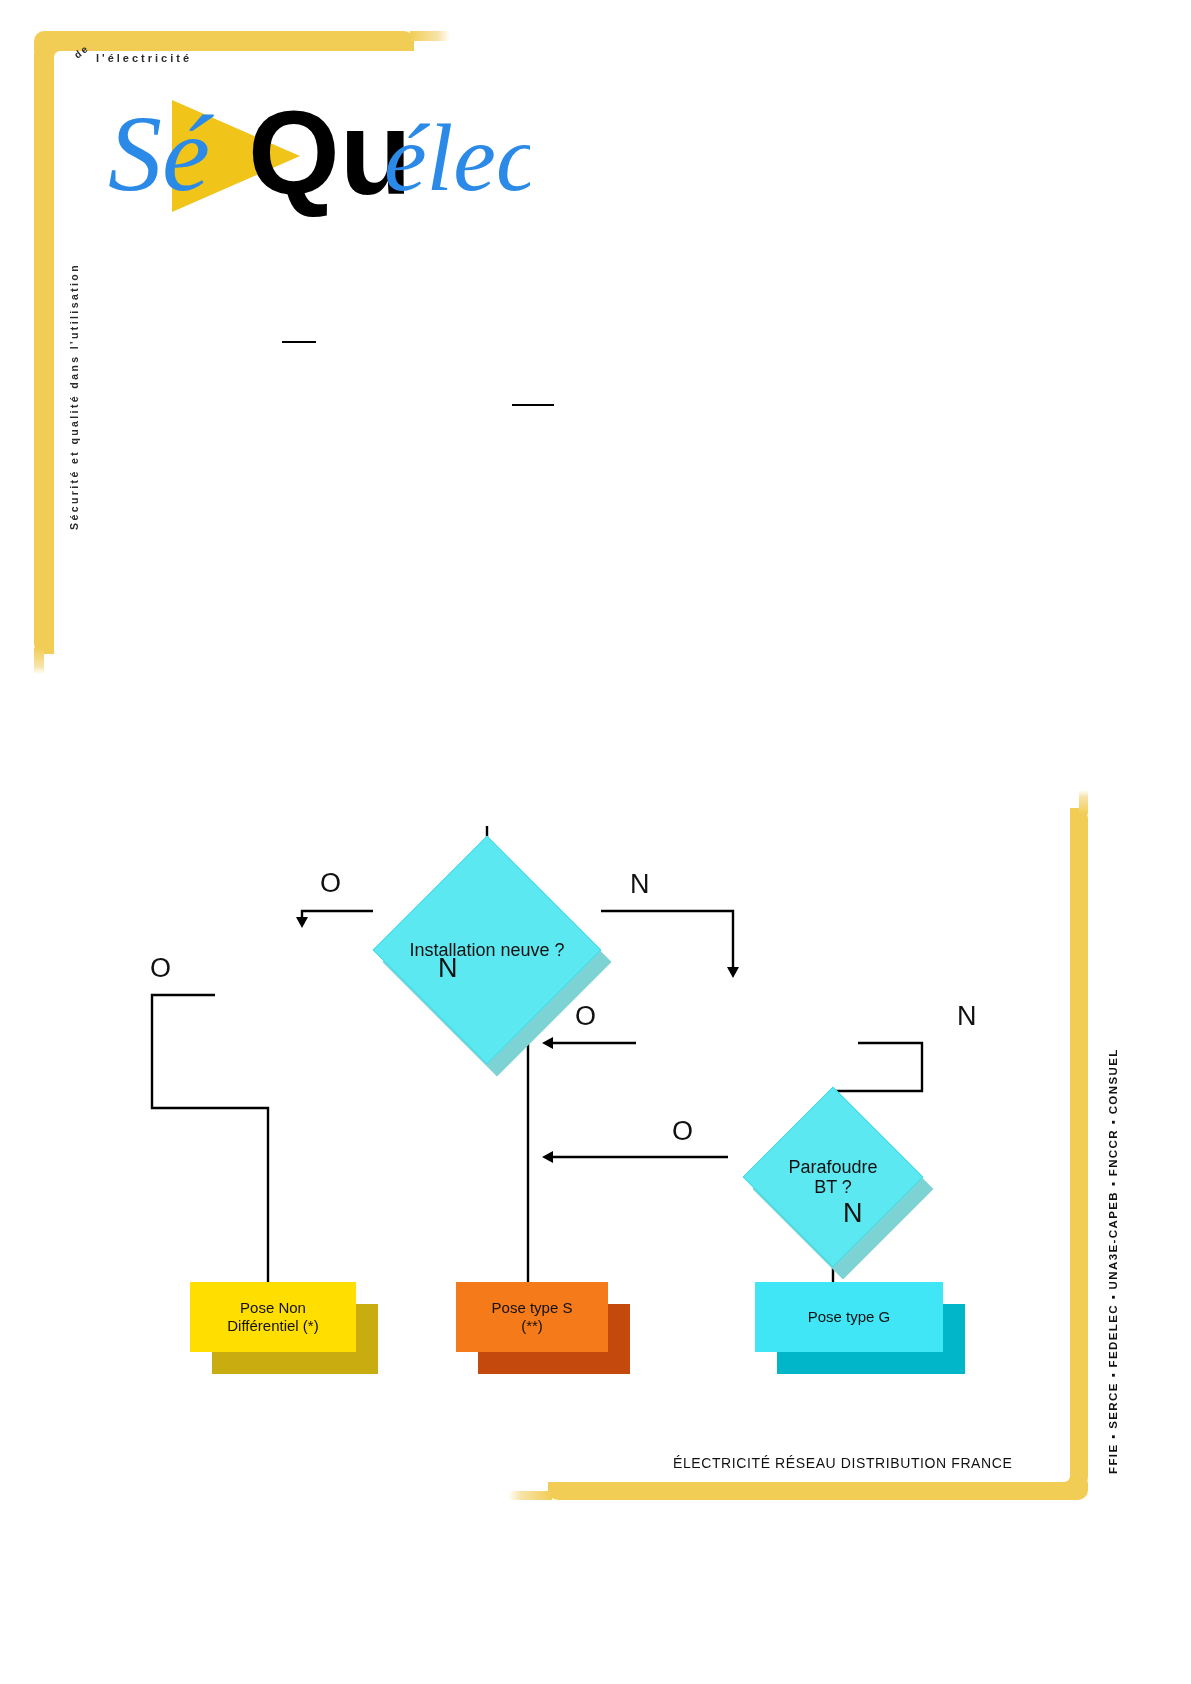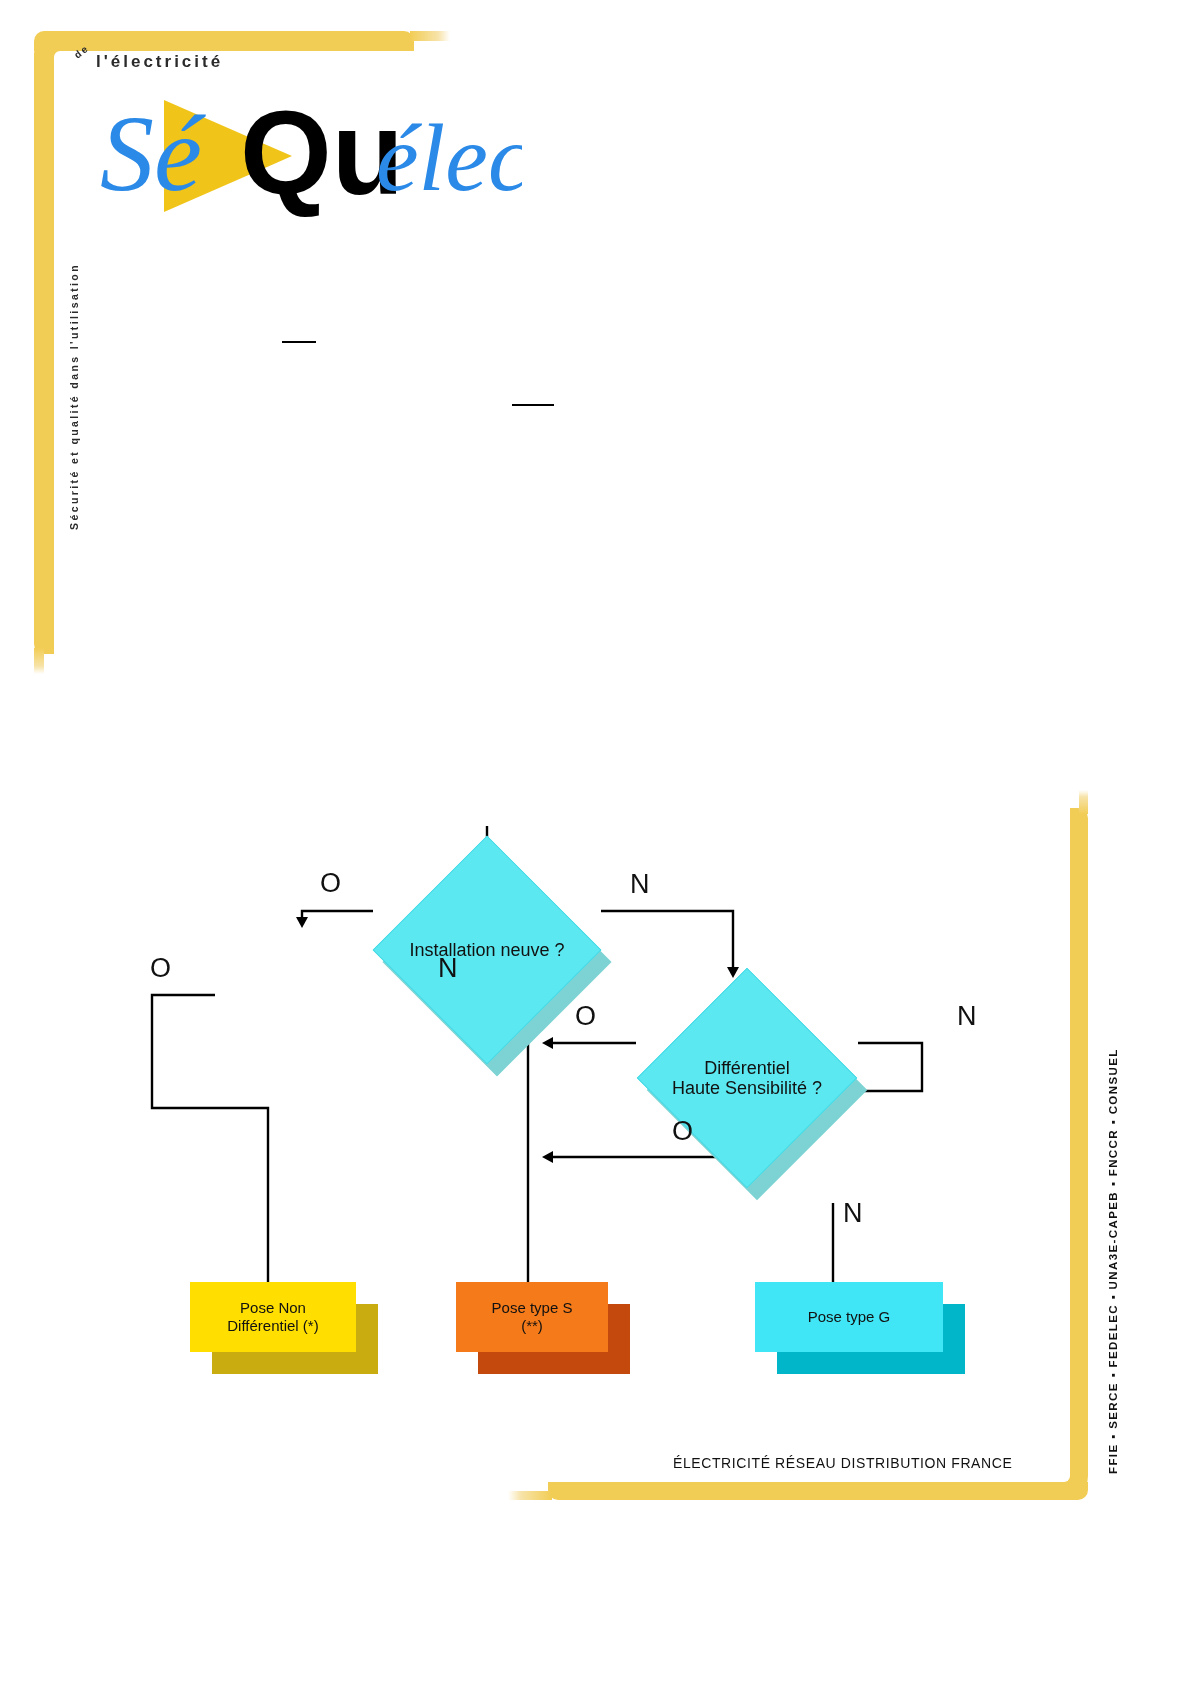--- a/index.html
+++ b/index.html
@@ -31,25 +31,25 @@
              border-bottom:18px solid #f2cd55;border-right:18px solid #f2cd55;
              border-bottom-right-radius:24px;box-sizing:border-box;}
 
   
   .tagline-vert{position:absolute;left:48px;top:64px;height:470px;width:30px;}
   .tagline-vert span{display:block;transform:rotate(-90deg);transform-origin:left top;
         position:absolute;left:20px;top:466px;white-space:nowrap;
         font-size:10.5px;font-weight:bold;letter-spacing:2.4px;color:#2b2b2b;}
   .tagline-de{position:absolute;left:72px;top:52px;font-size:10px;font-weight:bold;
         letter-spacing:2px;color:#2b2b2b;transform:rotate(-38deg);transform-origin:left top;}
-  .tagline-elec{position:absolute;left:96px;top:52px;font-size:17px;font-weight:bold;
+  .tagline-elec{position:absolute;left:96px;top:52px;font-size:11px;font-weight:bold;
         letter-spacing:3px;color:#2b2b2b;}
 
   
-  .logo-wrap{position:absolute;left:82px;top:78px;width:440px;height:150px;}
+  .logo-wrap{position:absolute;left:90px;top:78px;width:440px;height:150px;}
   .logo-text{position:absolute;left:0;top:0;width:440px;height:150px;}
 
   
   .partners-vert{position:absolute;right:60px;bottom:210px;height:560px;width:34px;}
   .partners-vert span{display:block;transform:rotate(-90deg);transform-origin:left bottom;
         position:absolute;left:22px;bottom:0;white-space:nowrap;
         font-size:11.5px;font-weight:bold;letter-spacing:1.4px;color:#111;}
 
   
   .erdf-line{position:absolute;left:673px;top:1455px;font-size:14px;font-weight:normal;
@@ -143,29 +143,29 @@
     </g>
   </svg>
 
   <div class="diamond" style="left:406px;top:869px;width:162px;height:162px;">
     <div class="shadow"></div>
     <div class="face"></div>
     <div class="lbl">Installation neuve ?</div>
   </div>
 
 
-  <div class="diamond" style="left:669px;top:1000px;width:156px;height:156px;">
+
+  <div class="diamond" style="left:769px;top:1113px;width:128px;height:128px;">
     <div class="shadow"></div>
     <div class="face"></div>
     <div class="lbl">
-      <div>Différentiel</div>
-      <div>Haute Sensibilité ?</div>
-    </div>
-  </div>
-
+      <div>Parafoudre</div>
+      <div>BT ?</div>
+    </div>
+  </div>
 
   <div class="rbox" style="left:456px;top:1282px;width:152px;height:70px;">
     <div class="shadow" style="background:#c4490d;"></div>
     <div class="face" style="background:#f57a19;"></div>
     <div class="lbl">
       <div>Pose type S</div>
       <div>(**)</div>
     </div>
   </div>
 

